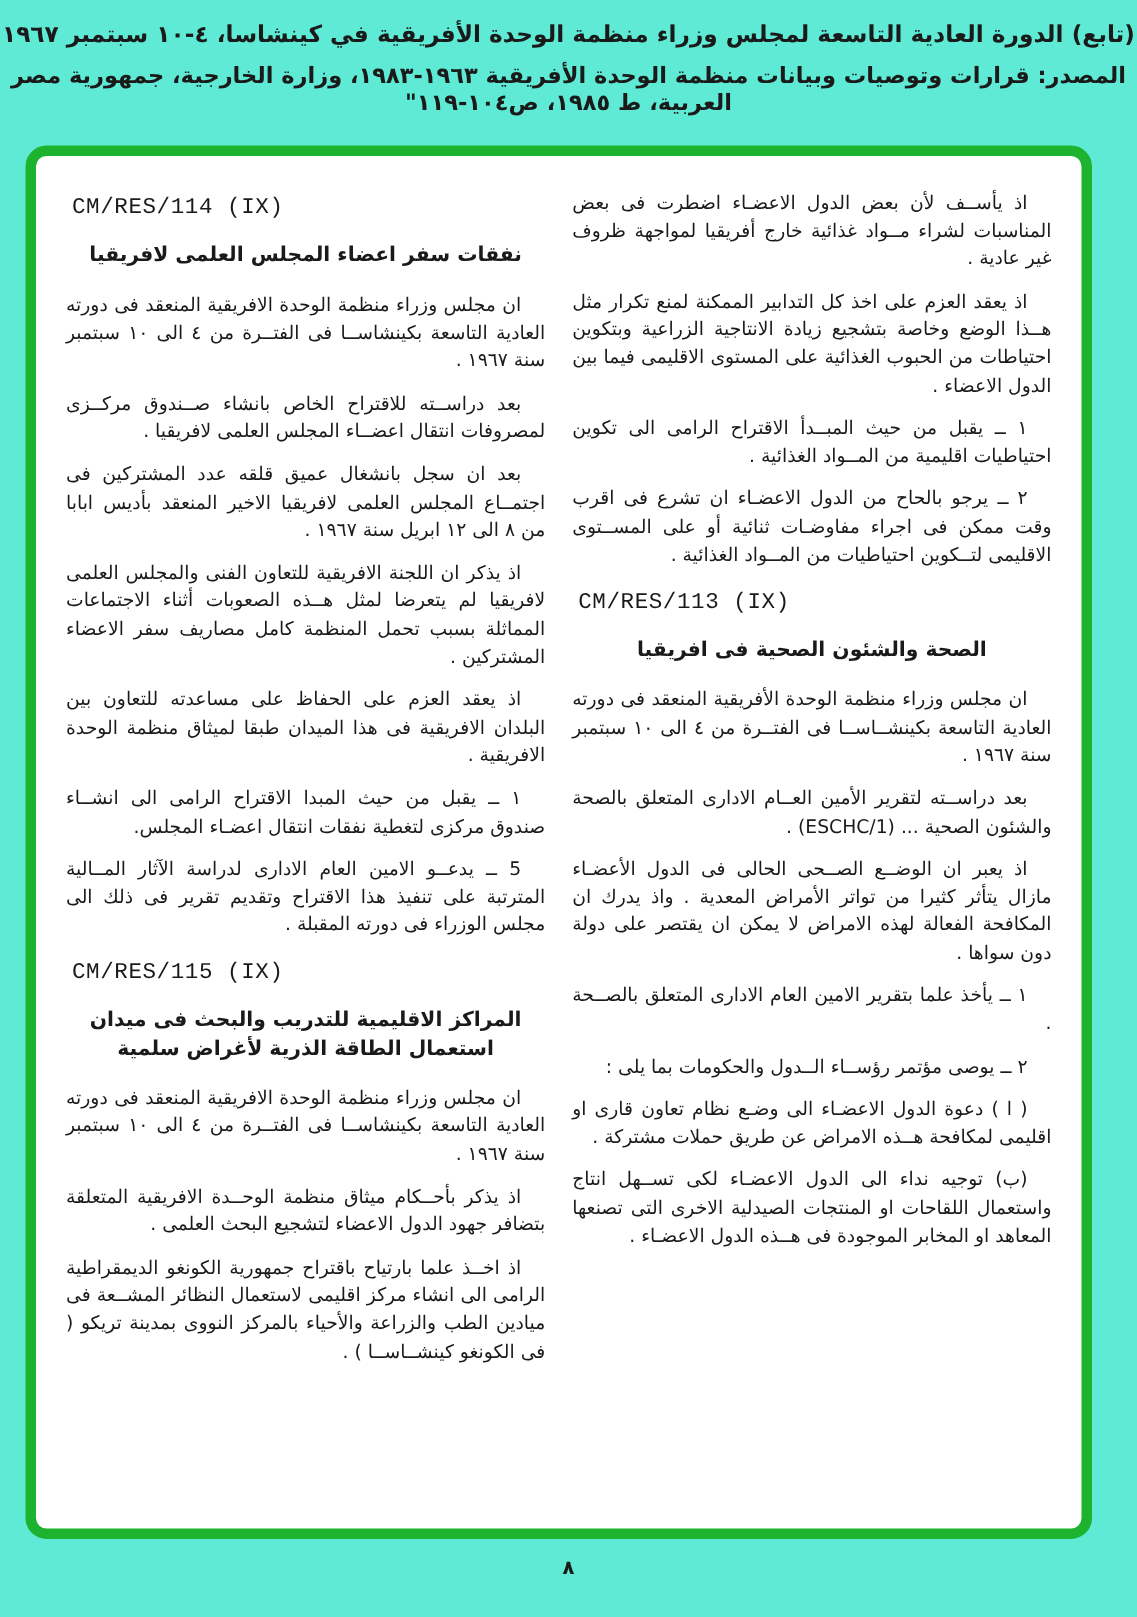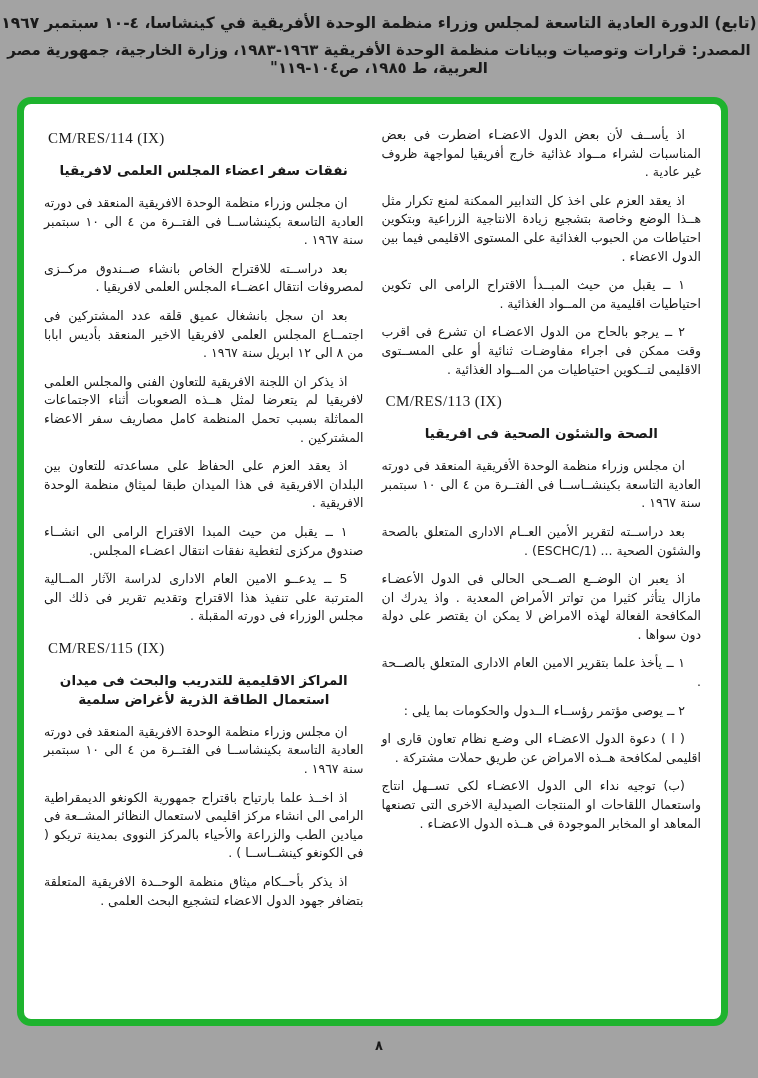--- a/index.html
+++ b/index.html
@@ -5,21 +5,21 @@
   html, body {
     margin: 0; padding: 0;
     background: #ffffff;
     font-family: "DejaVu Sans", sans-serif;
     color: #1a1a1a;
   }
   .page {
     position: relative;
     width: 758px;
     height: 1078px;
-    background: #a3a3a3;
+    background: #5eead4;
     overflow: hidden;
   }
   .doc-header {
     position: absolute;
     top: 14px; left: 0;
     width: 100%;
     text-align: center;
     direction: rtl;
   }
   .doc-header .title-line {
@@ -47,21 +47,21 @@
     background: #ffffff;
   }
   .column {
     flex: 1 1 0;
     min-width: 0;
     direction: rtl;
   }
   .res-code {
     direction: ltr;
     text-align: left;
-    font-family: Liberation Serif, serif;
+    font-family: Liberation Mono, monospace;
     font-size: 15px;
     letter-spacing: 0.4px;
     margin: 4px 0 14px 4px;
     white-space: nowrap;
   }
   .res-title {
     text-align: center;
     font-weight: bold;
     font-size: 13.5px;
     line-height: 19px;
@@ -122,21 +122,21 @@
       <p class="para">بعد دراســته للاقتراح الخاص بانشاء صــندوق مركــزى لمصروفات انتقال اعضــاء المجلس العلمى لافريقيا .</p>
       <p class="para">بعد ان سجل بانشغال عميق قلقه عدد المشتركين فى اجتمــاع المجلس العلمى لافريقيا الاخير المنعقد بأديس ابابا من ٨ الى ١٢ ابريل سنة ١٩٦٧ .</p>
       <p class="para">اذ يذكر ان اللجنة الافريقية للتعاون الفنى والمجلس العلمى لافريقيا لم يتعرضا لمثل هــذه الصعوبات أثناء الاجتماعات المماثلة بسبب تحمل المنظمة كامل مصاريف سفر الاعضاء المشتركين .</p>
       <p class="para">اذ يعقد العزم على الحفاظ على مساعدته للتعاون بين البلدان الافريقية فى هذا الميدان طبقا لميثاق منظمة الوحدة الافريقية .</p>
       <p class="para">١ ــ يقبل من حيث المبدا الاقتراح الرامى الى انشــاء صندوق مركزى لتغطية نفقات انتقال اعضـاء المجلس.</p>
       <p class="para">5 ــ يدعــو الامين العام الادارى لدراسة الآثار المــالية المترتبة على تنفيذ هذا الاقتراح وتقديم تقرير فى ذلك الى مجلس الوزراء فى دورته المقبلة .</p>
 
       <div class="res-code spacer-top">CM/RES/115  (IX)</div>
       <div class="res-title">المراكز الاقليمية للتدريب والبحث فى ميدان استعمال الطاقة الذرية لأغراض سلمية</div>
       <p class="para">ان مجلس وزراء منظمة الوحدة الافريقية المنعقد فى دورته العادية التاسعة بكينشاســا فى الفتــرة من ٤ الى ١٠ سبتمبر سنة ١٩٦٧ .</p>
+      <p class="para">اذ يذكر بأحــكام ميثاق منظمة الوحــدة الافريقية المتعلقة بتضافر جهود الدول الاعضاء لتشجيع البحث العلمى .</p>
       <p class="para">اذ اخــذ علما بارتياح باقتراح جمهورية الكونغو الديمقراطية الرامى الى انشاء مركز اقليمى لاستعمال النظائر المشــعة فى ميادين الطب والزراعة والأحياء بالمركز النووى بمدينة تريكو ( فى الكونغو كينشــاســا ) .</p>
-      <p class="para">اذ يذكر بأحــكام ميثاق منظمة الوحــدة الافريقية المتعلقة بتضافر جهود الدول الاعضاء لتشجيع البحث العلمى .</p>
     </div>
 
   </div>
 
   <div class="page-number">٨</div>
 
 </div>
 
 </body></html>

